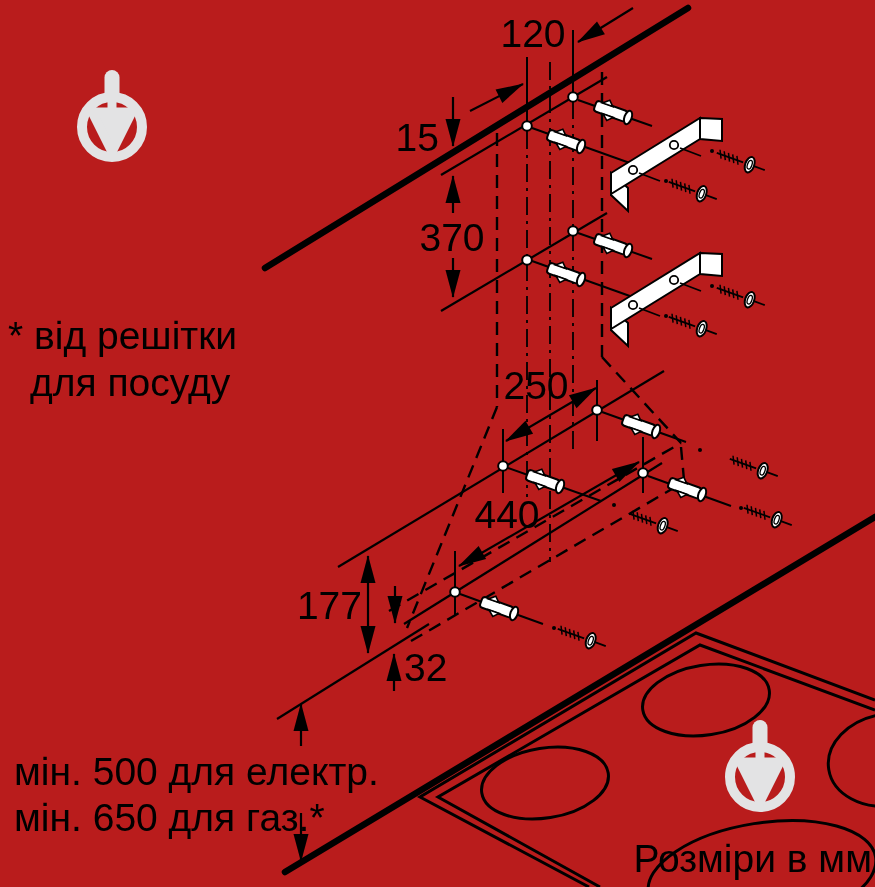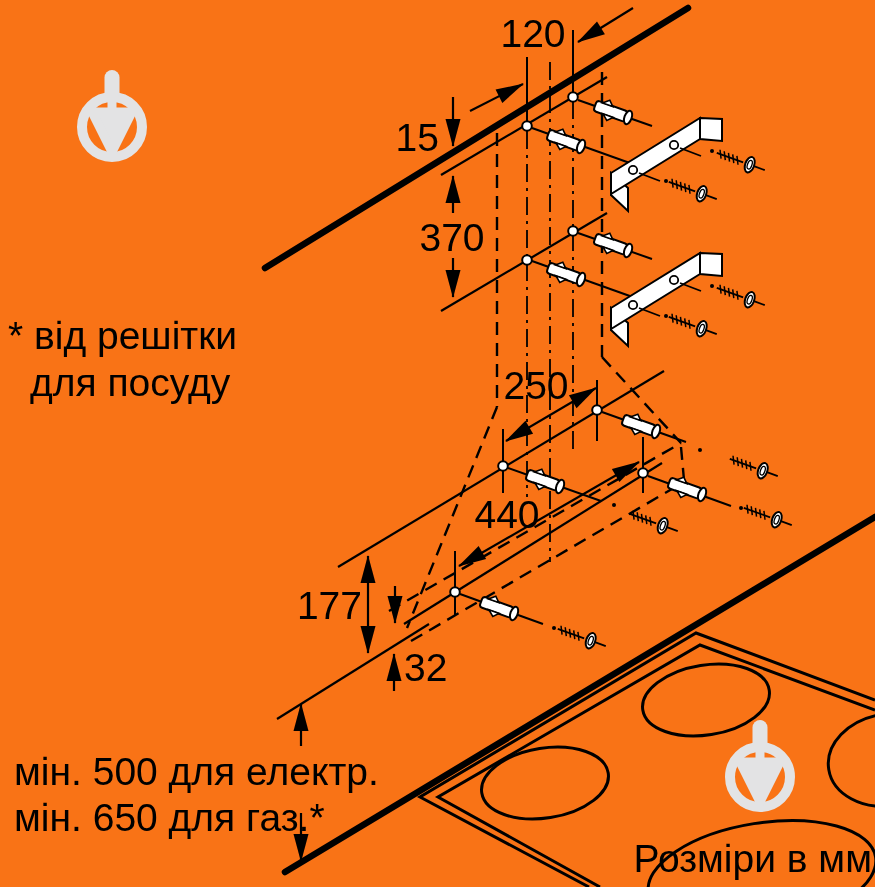--- a/index.html
+++ b/index.html
@@ -1,16 +1,16 @@
 <!DOCTYPE html>
 <html><head>
 <meta charset="utf-8">
 <style>
   html,body{margin:0;padding:0;background:#ffffff;}
-  .stage{position:relative;width:875px;height:887px;background:#f97316;overflow:hidden;
+  .stage{position:relative;width:875px;height:887px;background:#b91c1c;overflow:hidden;
          font-family:"Liberation Sans", sans-serif;}
   svg{display:block;}
   text{font-family:"Liberation Sans", sans-serif;font-size:39px;fill:#000;}
   .thick{stroke:#000;stroke-width:6.5;fill:none;stroke-linecap:round;}
   .thin{stroke:#000;stroke-width:2.2;fill:none;}
   .ext{stroke:#000;stroke-width:2;fill:none;}
   .dash{stroke:#000;stroke-width:2.4;fill:none;stroke-dasharray:13 8;}
   .cdash{stroke:#000;stroke-width:1.8;fill:none;stroke-dasharray:18 6 3 6;}
   .dim{stroke:#000;stroke-width:2.2;fill:none;}
   .hole{fill:#ffffff;stroke:#000;stroke-width:2;}

